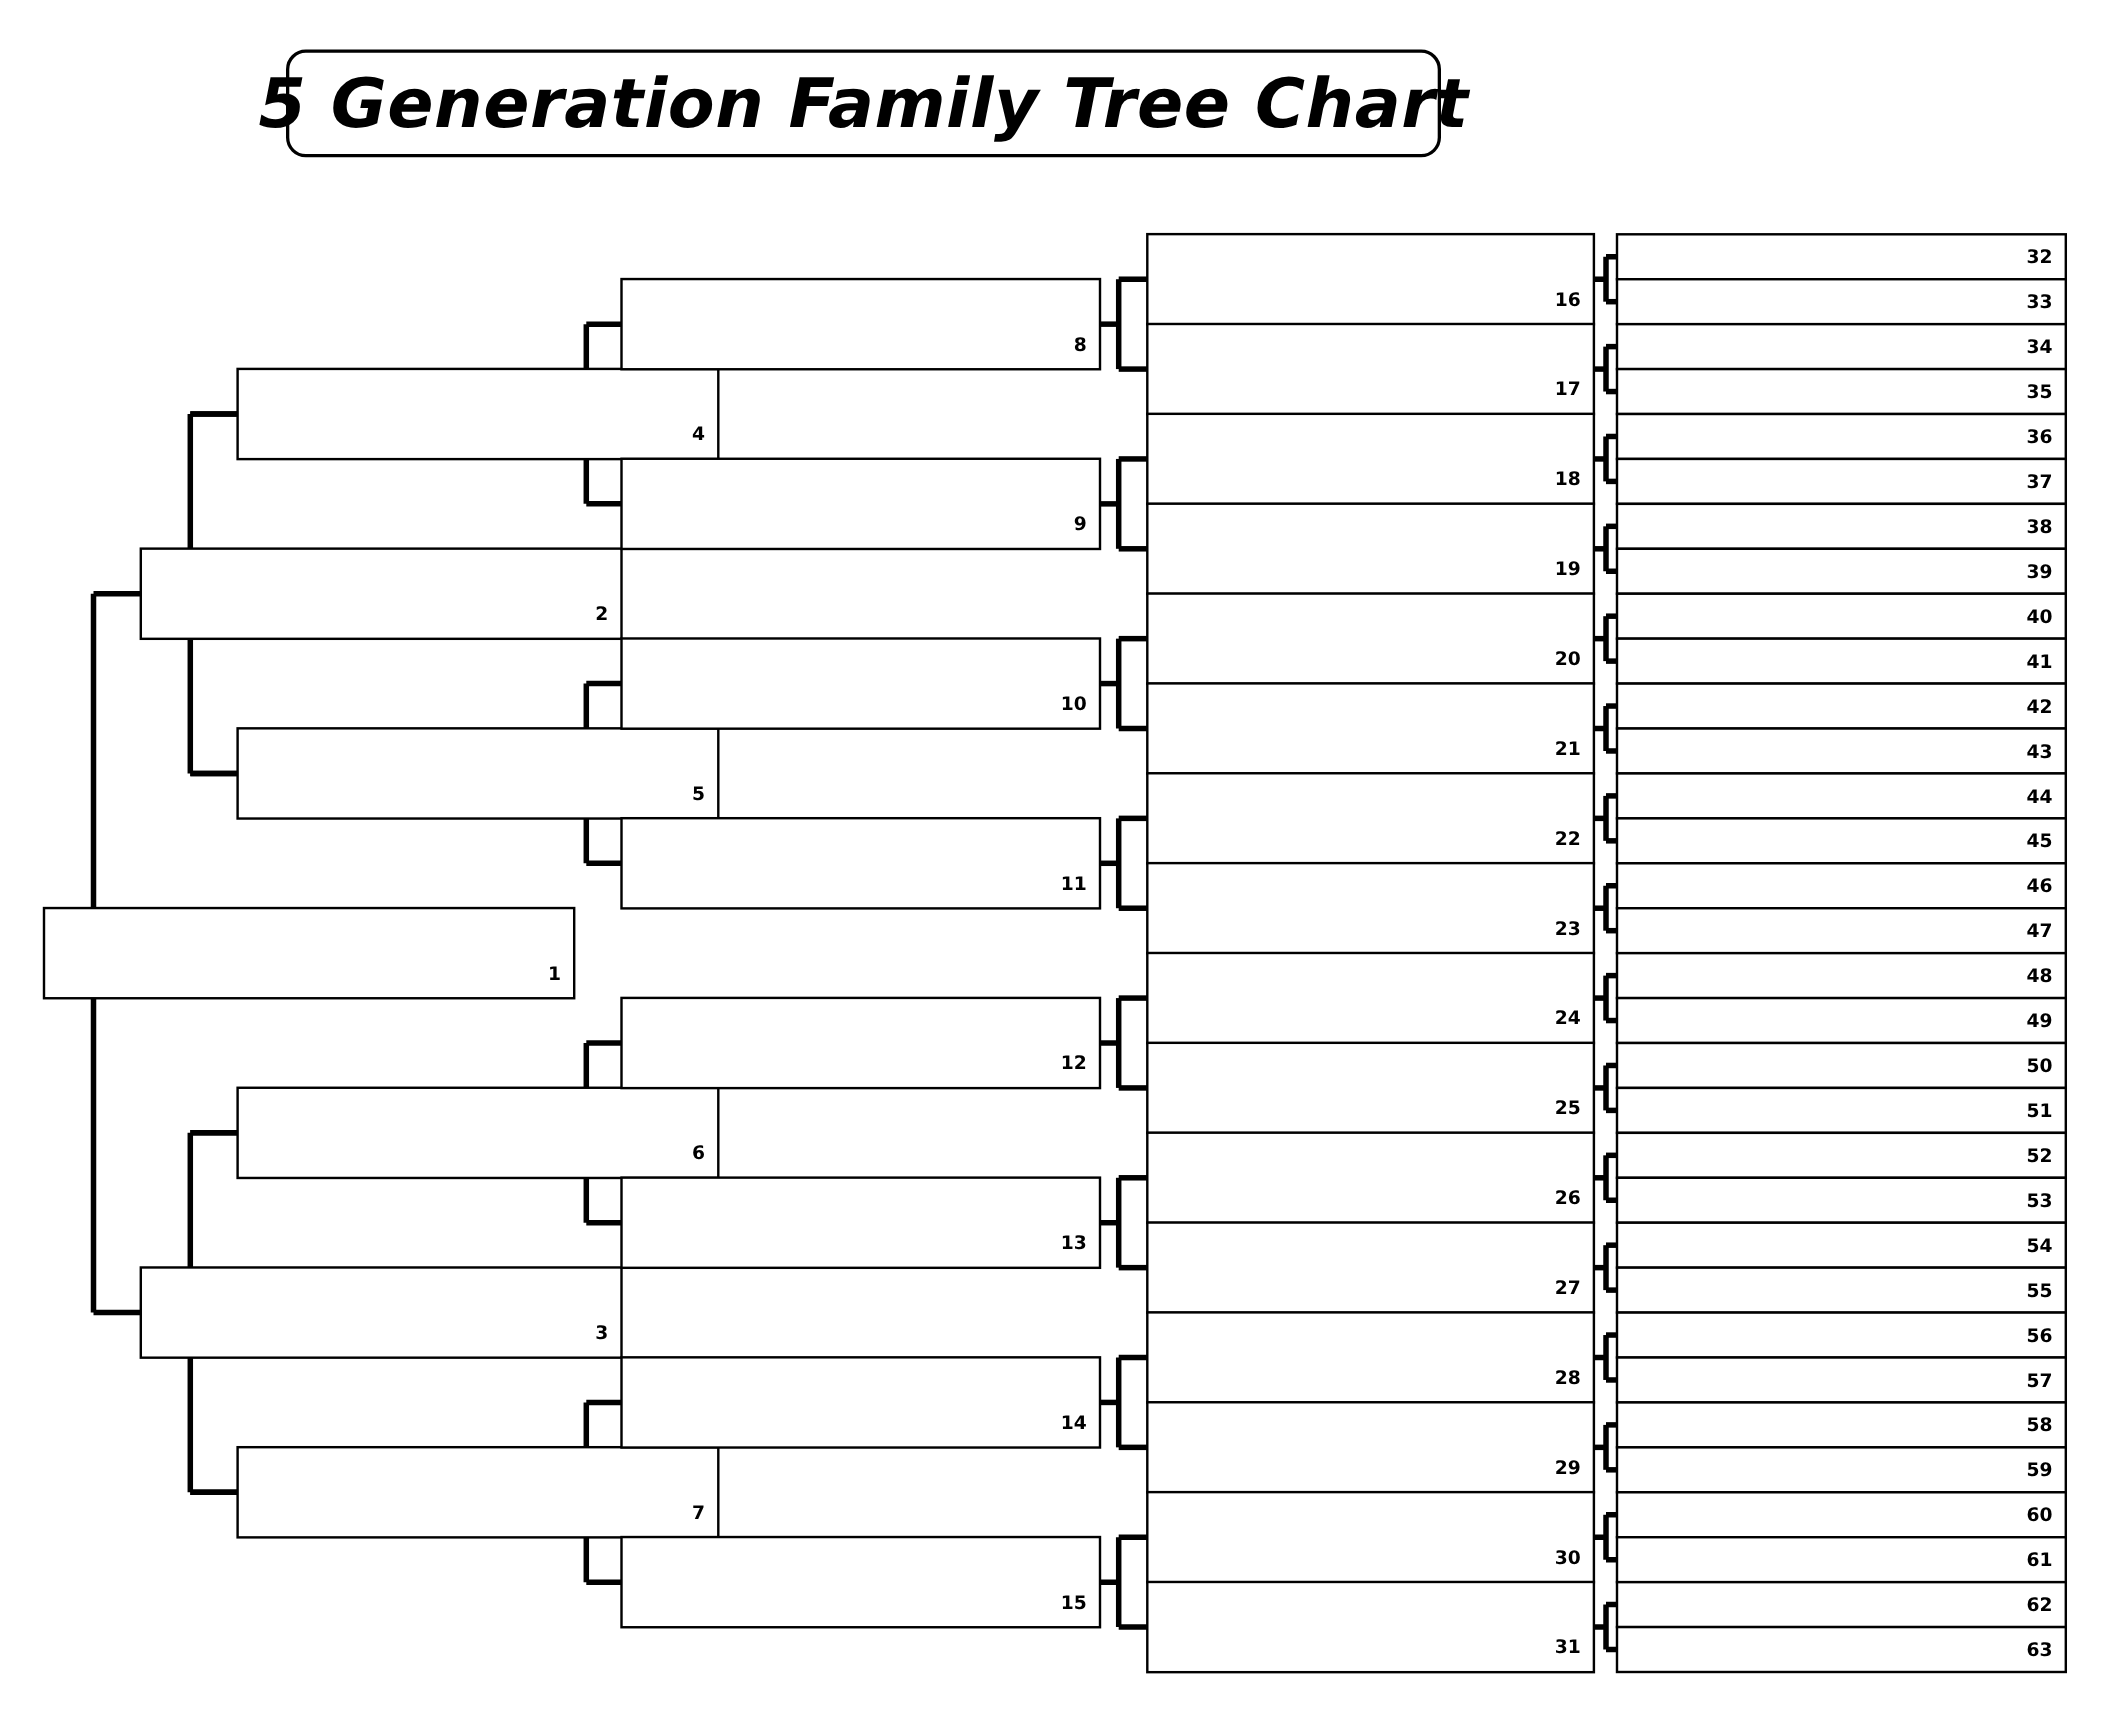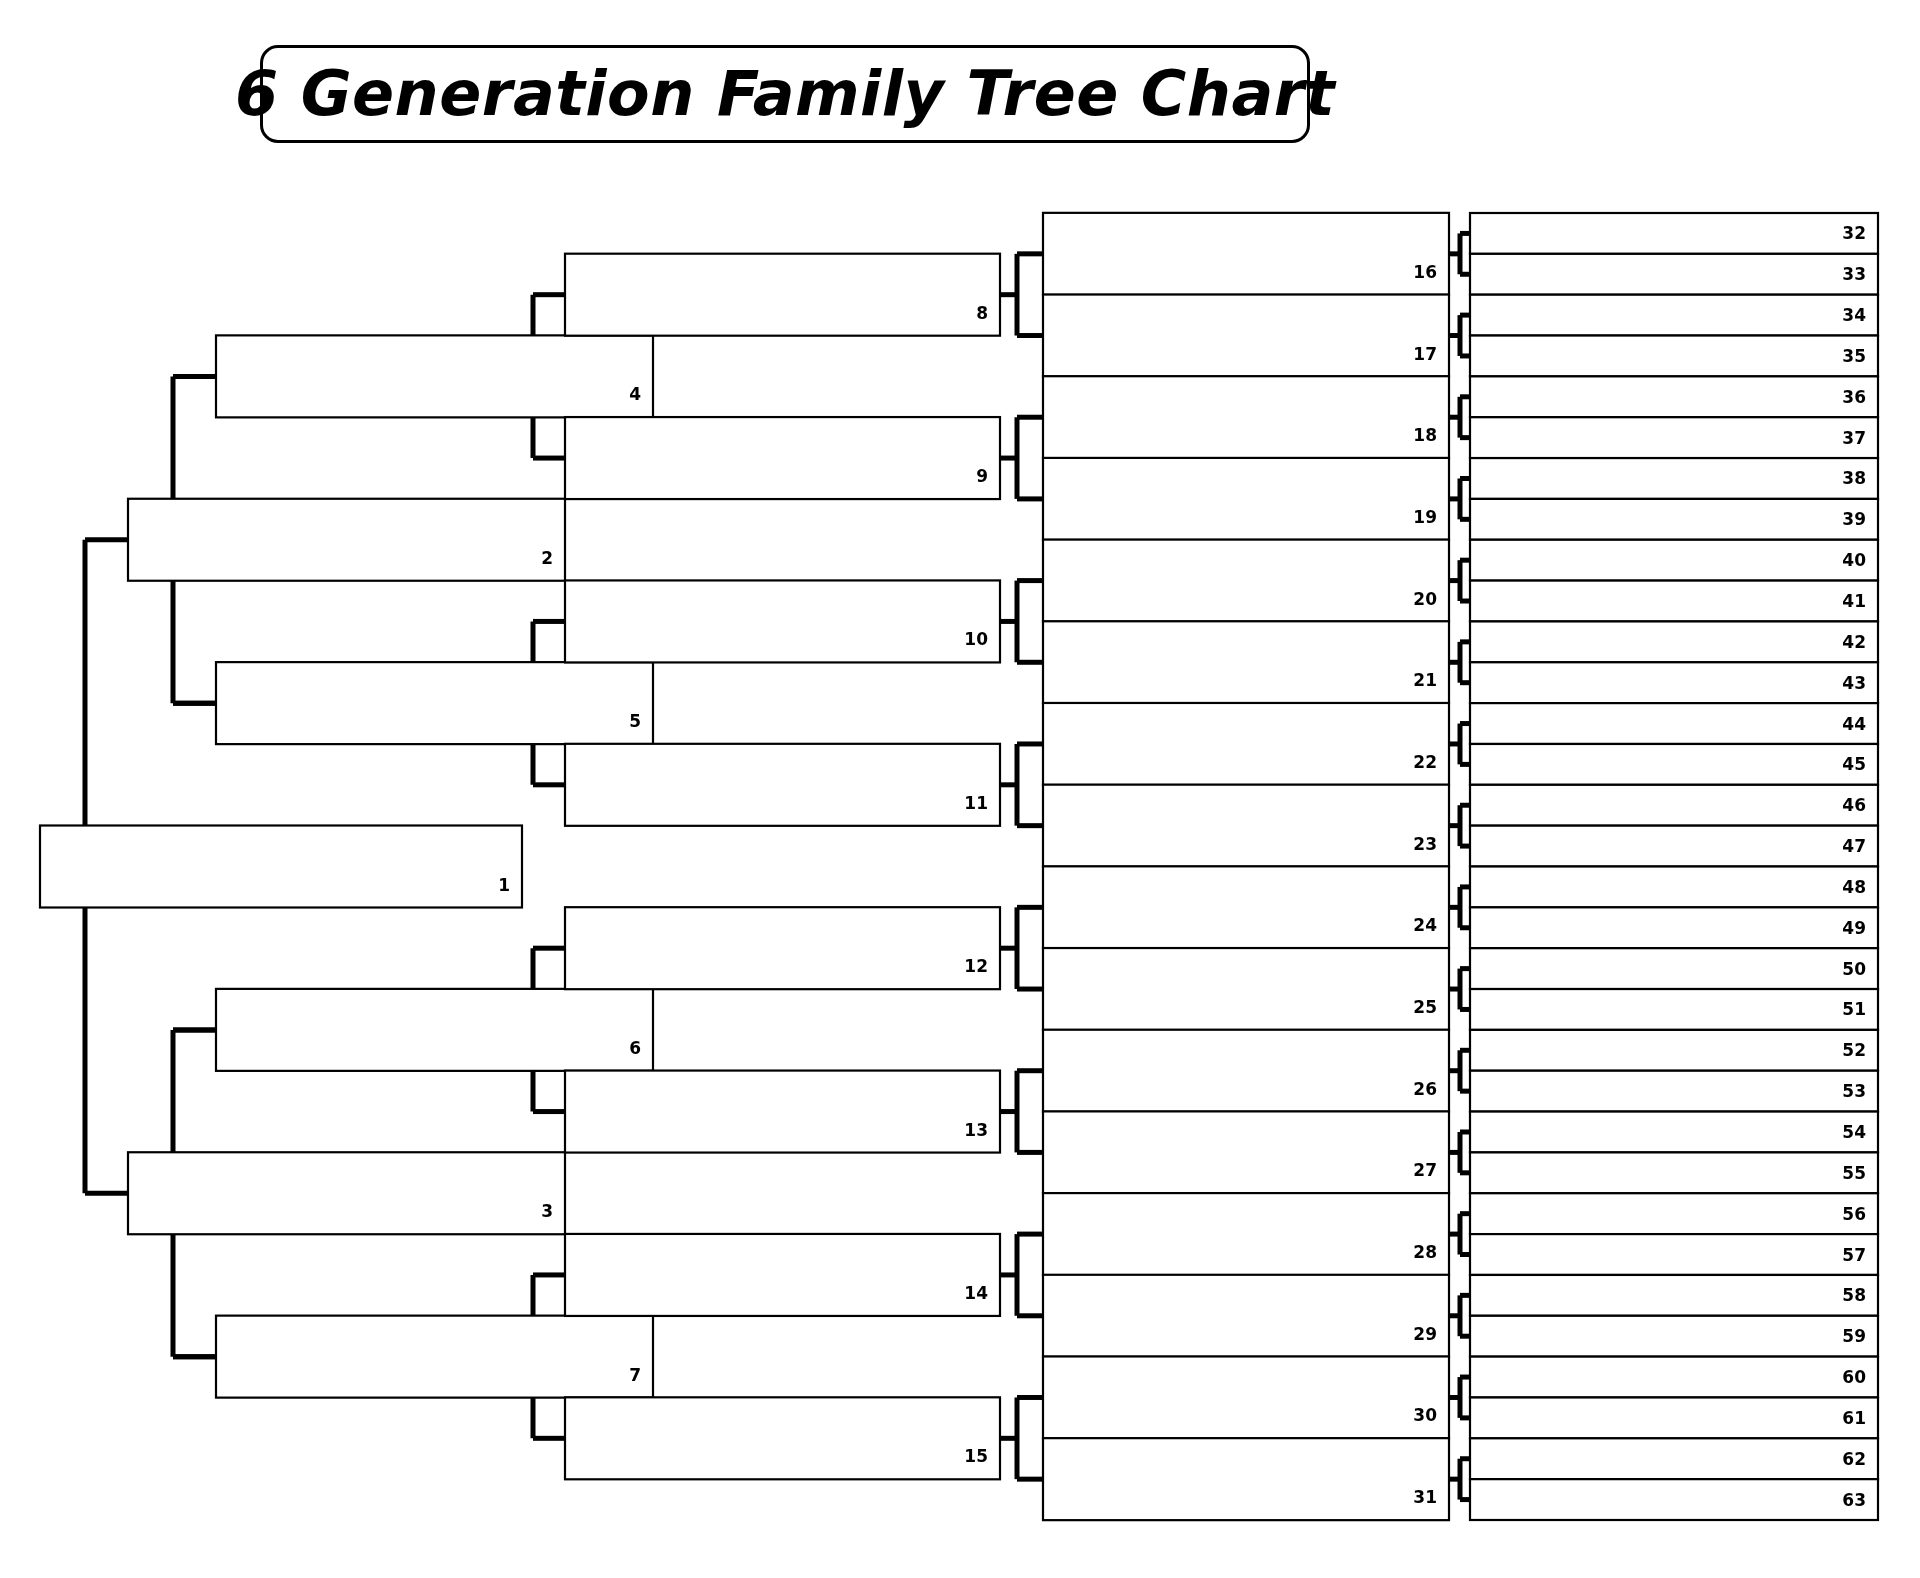--- a/index.html
+++ b/index.html
@@ -25,21 +25,21 @@
   .ln{stroke:#000000;stroke-width:5;fill:none;stroke-linecap:butt;}
   .num{font-family:"DejaVu Sans",sans-serif;font-size:17px;font-weight:bold;fill:#000;text-anchor:end;}
   .num6{font-family:"DejaVu Sans",sans-serif;font-size:17px;font-weight:bold;fill:#000;text-anchor:end;}
 </style>
 </head>
 <body>
 
 <div id="page">
 
   <div id="title-box">
-    <span id="title-text">6 Generation Family Tree Chart</span>
+    <span id="title-text">5 Generation Family Tree Chart</span>
   </div>
 
   <svg id="chart-svg" viewBox="0 0 1920 1578" xmlns="http://www.w3.org/2000/svg">
     <g id="connectors">
         <line x1="85" y1="539.75" x2="85" y2="1193.25" class="ln"></line>
         <line x1="85" y1="539.75" x2="128" y2="539.75" class="ln"></line>
         <line x1="85" y1="1193.25" x2="128" y2="1193.25" class="ln"></line>
         <line x1="85" y1="825.5" x2="85" y2="907.5" class="ln"></line>
         <line x1="173" y1="376.375" x2="173" y2="703.125" class="ln"></line>
         <line x1="173" y1="376.375" x2="216" y2="376.375" class="ln"></line>

